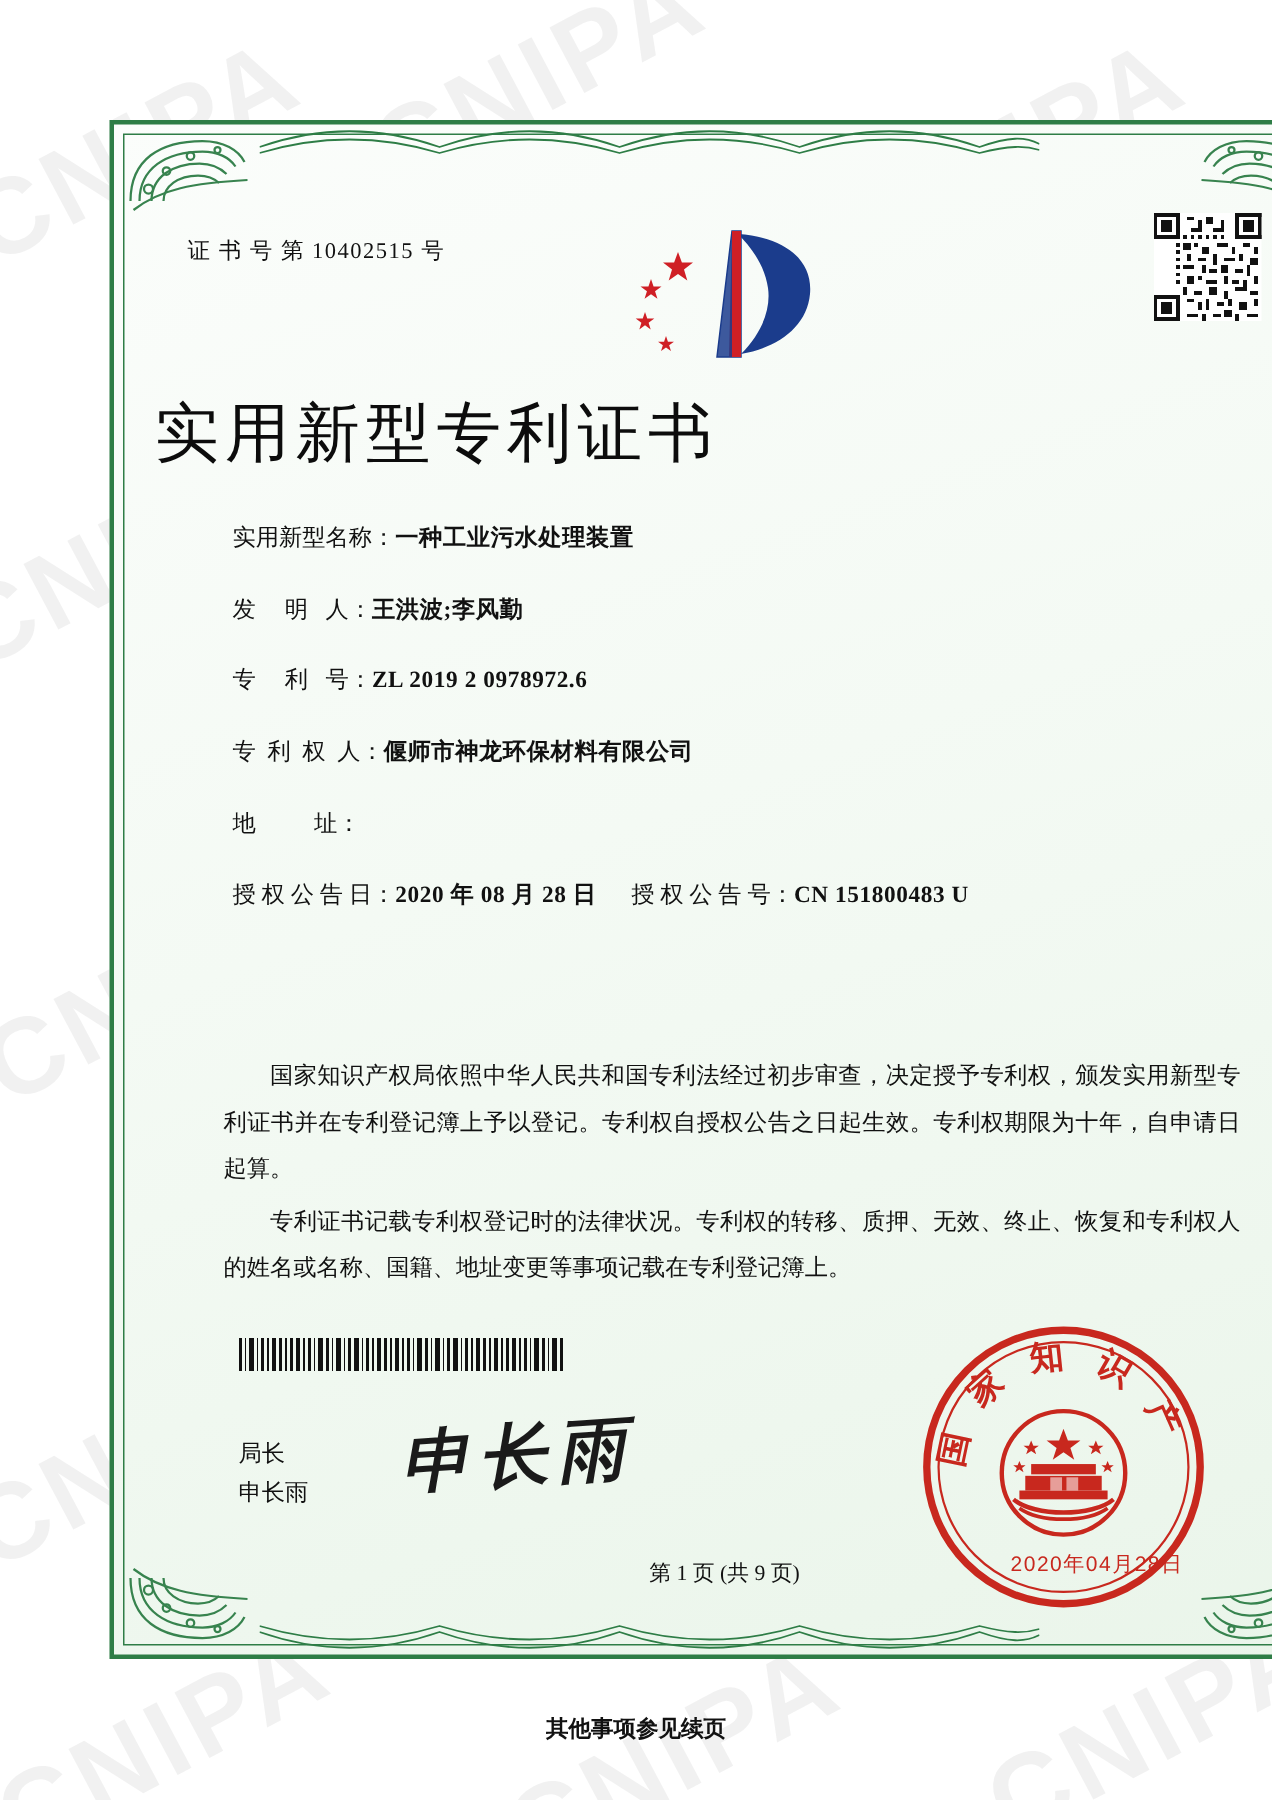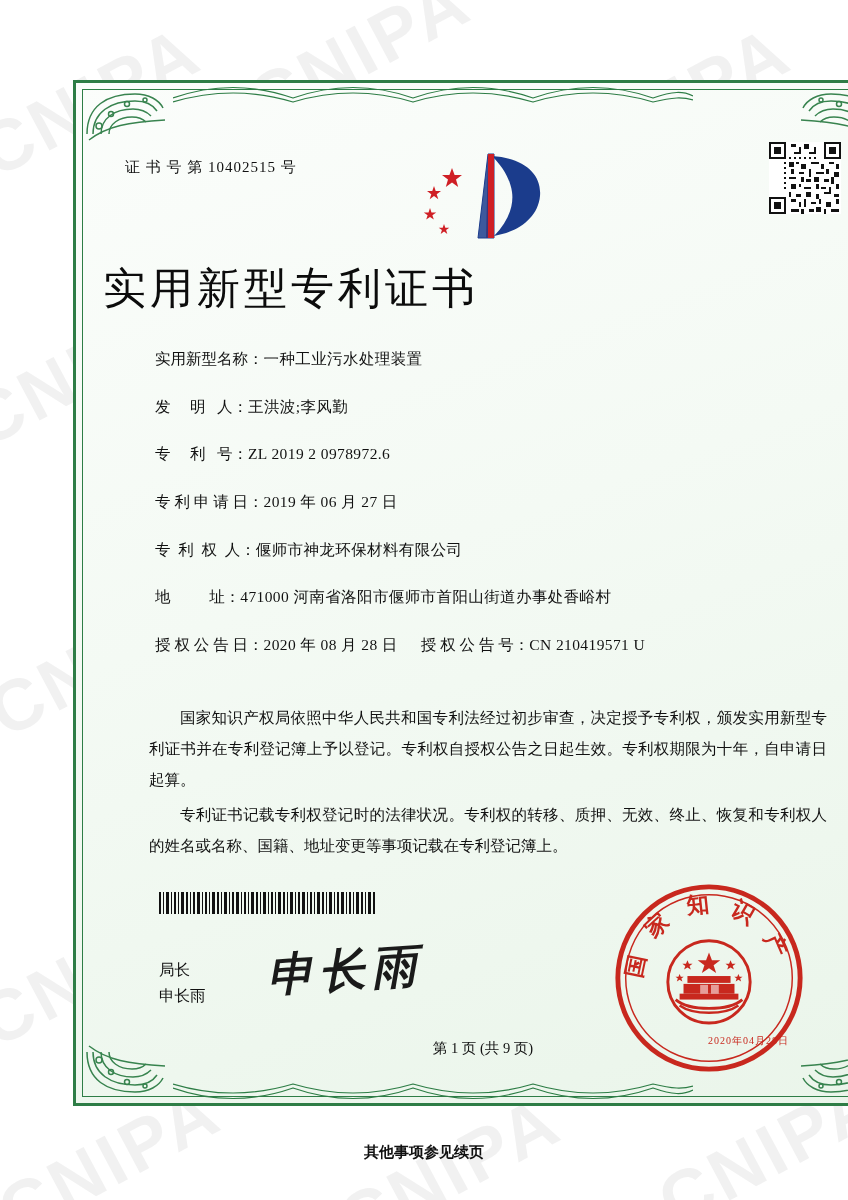--- a/index.html
+++ b/index.html
@@ -145,20 +145,21 @@
     line-height: 1.4;
   }
   .field-label {
     flex: 0 0 auto;
     white-space: pre;
     color: #111;
   }
   .field-value {
     color: #111;
     letter-spacing: .4px;
+    font-weight: bold;
   }
   .field-row.two-col .second-label {
     margin-left: 23px;
     white-space: pre;
   }
 
   
   .paras {
     position: absolute;
     left: 46px;
@@ -210,24 +211,24 @@
     position: absolute;
     right: 56px;
     top: 778px;
     width: 196px;
     height: 196px;
   }
   .seal-date {
     position: absolute;
     right: 74px;
     top: 932px;
-    font-size: 10px;
+    font-size: 14px;
     color: #c8281e;
     letter-spacing: 1px;
-    font-family: Liberation Serif, serif;
+    font-family: Liberation Sans, sans-serif;
     margin-left: 16px;
   }
 
   
   .page-no {
     position: absolute;
     left: 0; right: 0;
     bottom: 26px;
     text-align: center;
     font-size: 14.5px;
@@ -457,36 +458,31 @@
       </div>
       <div class="field-row">
         <span class="field-label">发     明   人：</span>
         <span class="field-value">王洪波;李风勤</span>
       </div>
       <div class="field-row">
         <span class="field-label">专     利   号：</span>
         <span class="field-value">ZL 2019 2 0978972.6</span>
       </div>
       <div class="field-row">
-        <span class="field-label">专 利 申 请 日：</span>
-        <span class="field-value">2019 年 06 月 27 日</span>
-      </div>
-      <div class="field-row">
         <span class="field-label">专  利  权  人：</span>
         <span class="field-value">偃师市神龙环保材料有限公司</span>
       </div>
       <div class="field-row">
         <span class="field-label">地          址：</span>
-        <span class="field-value">471000 河南省洛阳市偃师市首阳山街道办事处香峪村</span>
       </div>
       <div class="field-row two-col">
         <span class="field-label">授 权 公 告 日：</span>
         <span class="field-value">2020 年 08 月 28 日</span>
         <span class="field-label second-label">授 权 公 告 号：</span>
-        <span class="field-value">CN 210419571 U</span>
+        <span class="field-value">CN 151800483 U</span>
       </div>
     </div>
 
     <div class="paras">
       <p>国家知识产权局依照中华人民共和国专利法经过初步审查，决定授予专利权，颁发实用新型专利证书并在专利登记簿上予以登记。专利权自授权公告之日起生效。专利权期限为十年，自申请日起算。</p>
       <p>专利证书记载专利权登记时的法律状况。专利权的转移、质押、无效、终止、恢复和专利权人的姓名或名称、国籍、地址变更等事项记载在专利登记簿上。</p>
     </div>
 
     <svg class="barcode" viewBox="0 0 218 22" preserveAspectRatio="none" shape-rendering="crispEdges">
       <rect width="218" height="22" fill="#ffffff" opacity="0"></rect>

